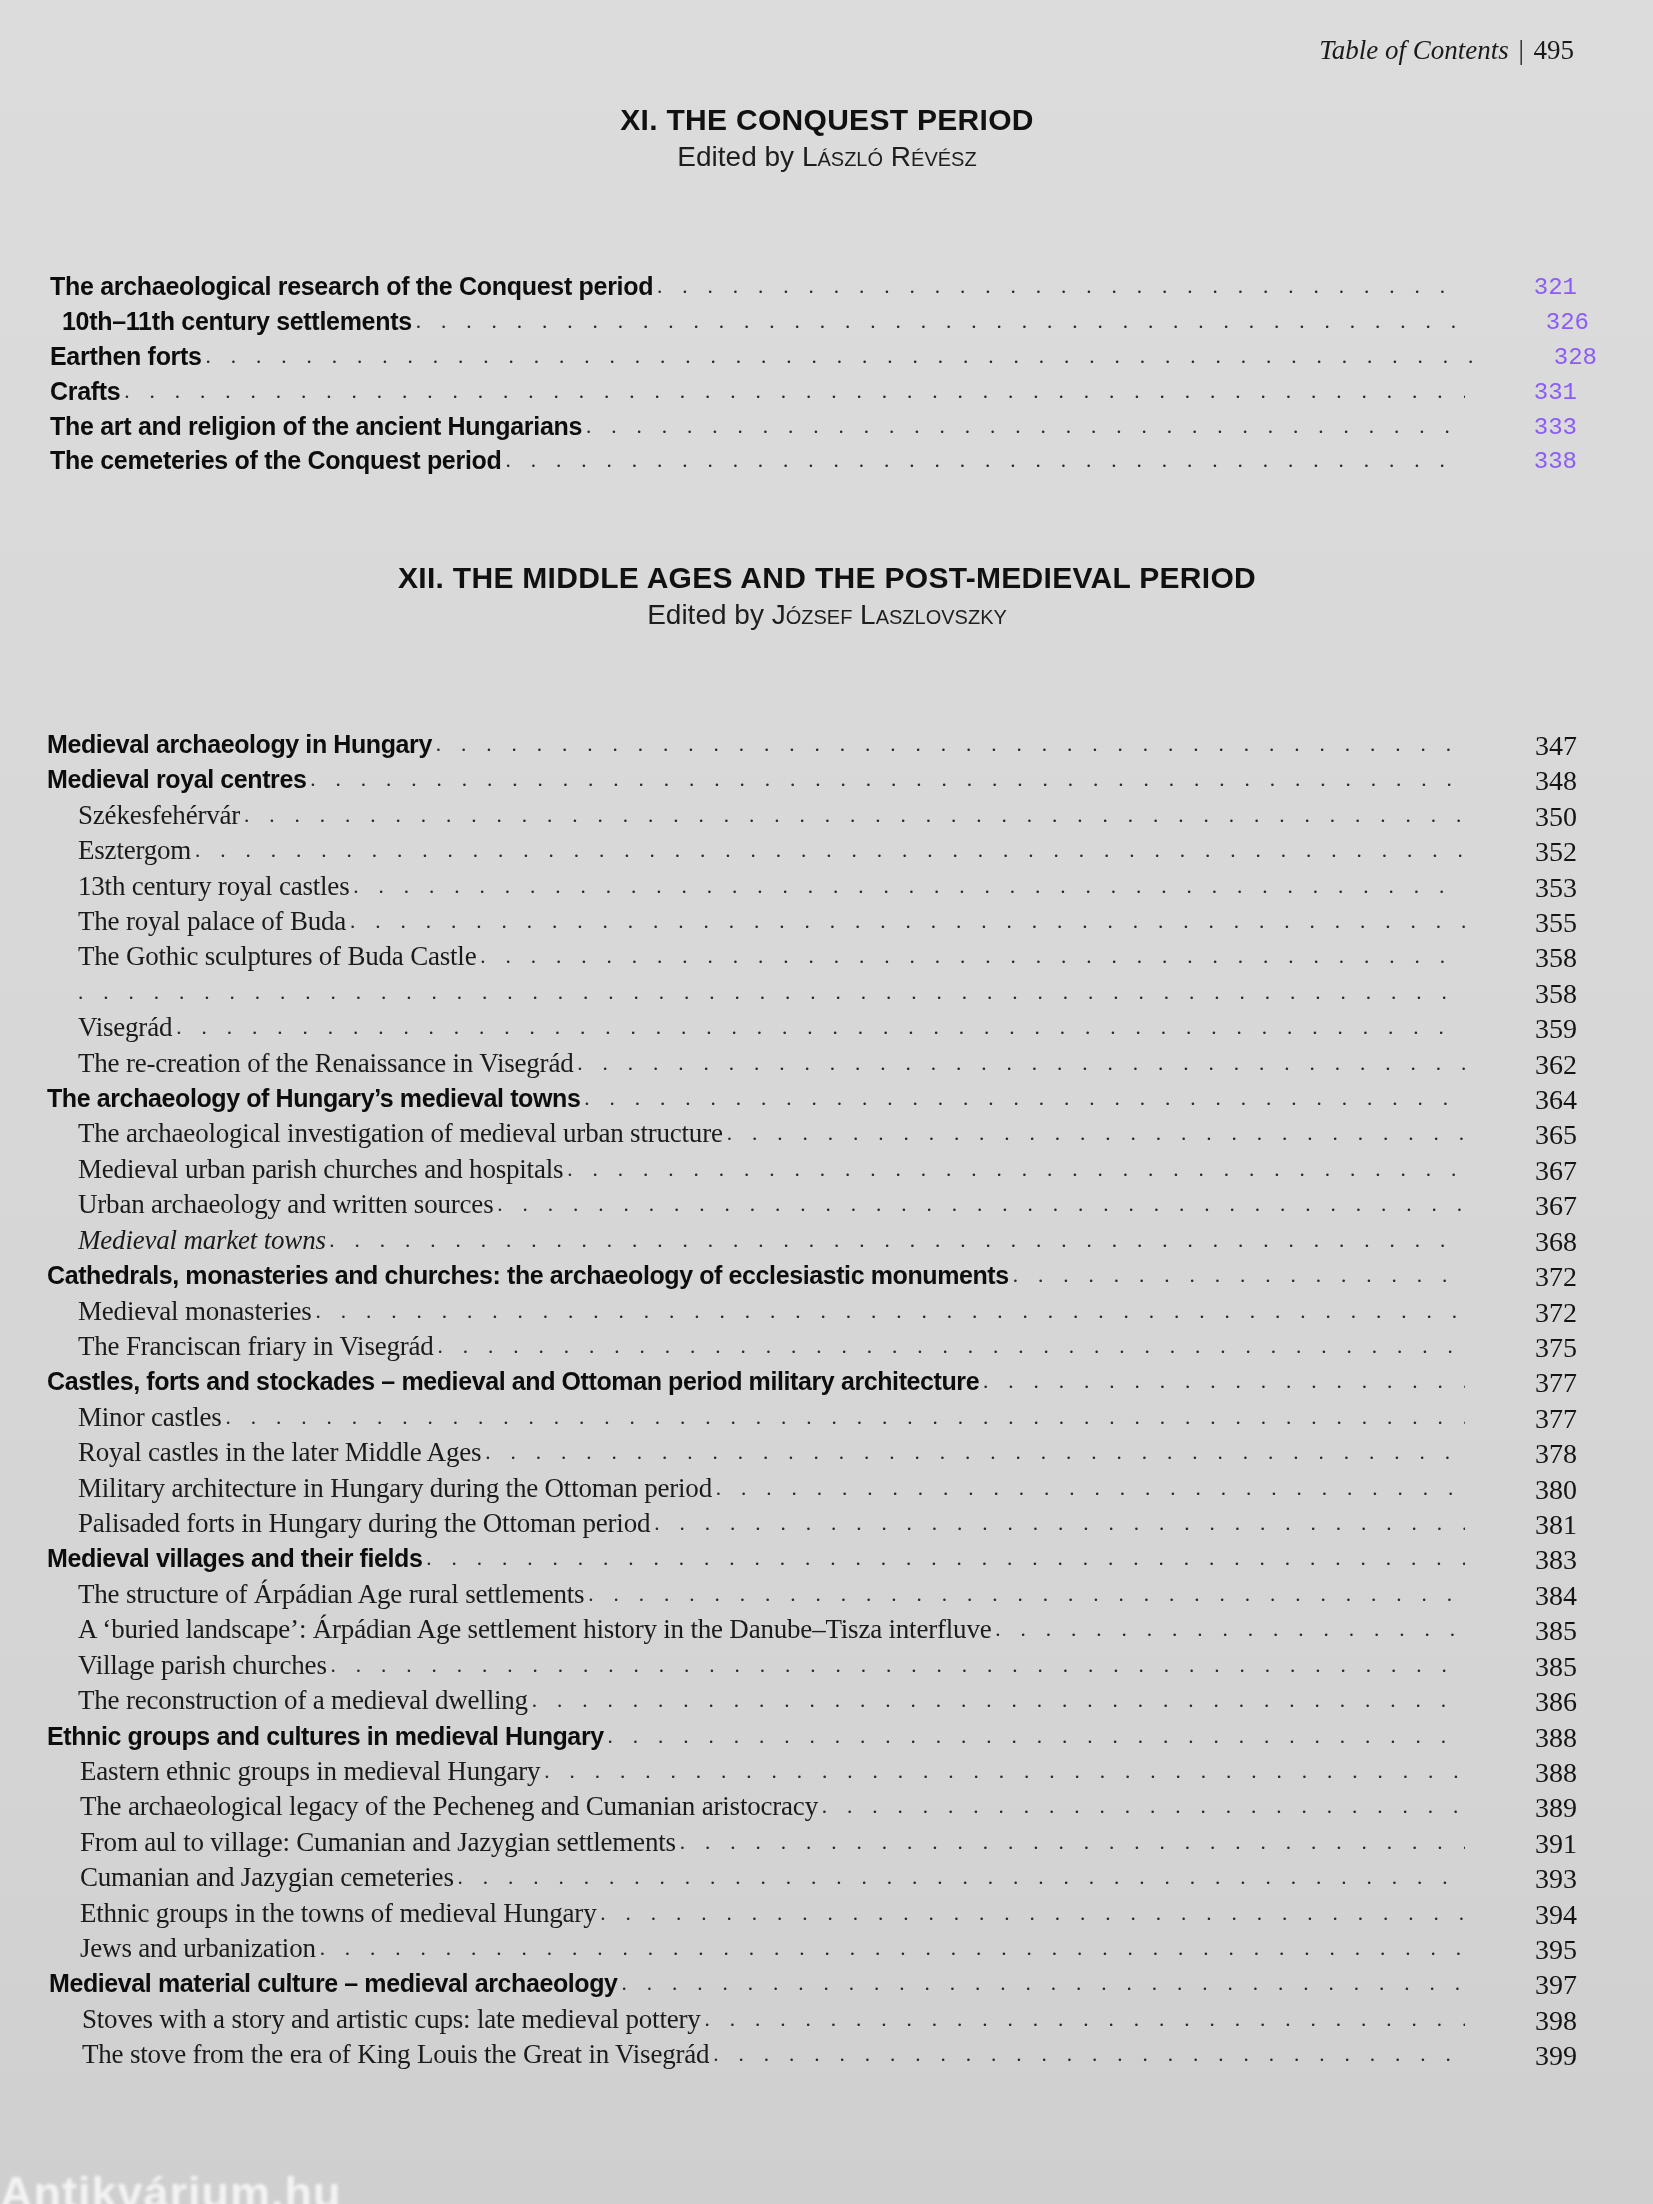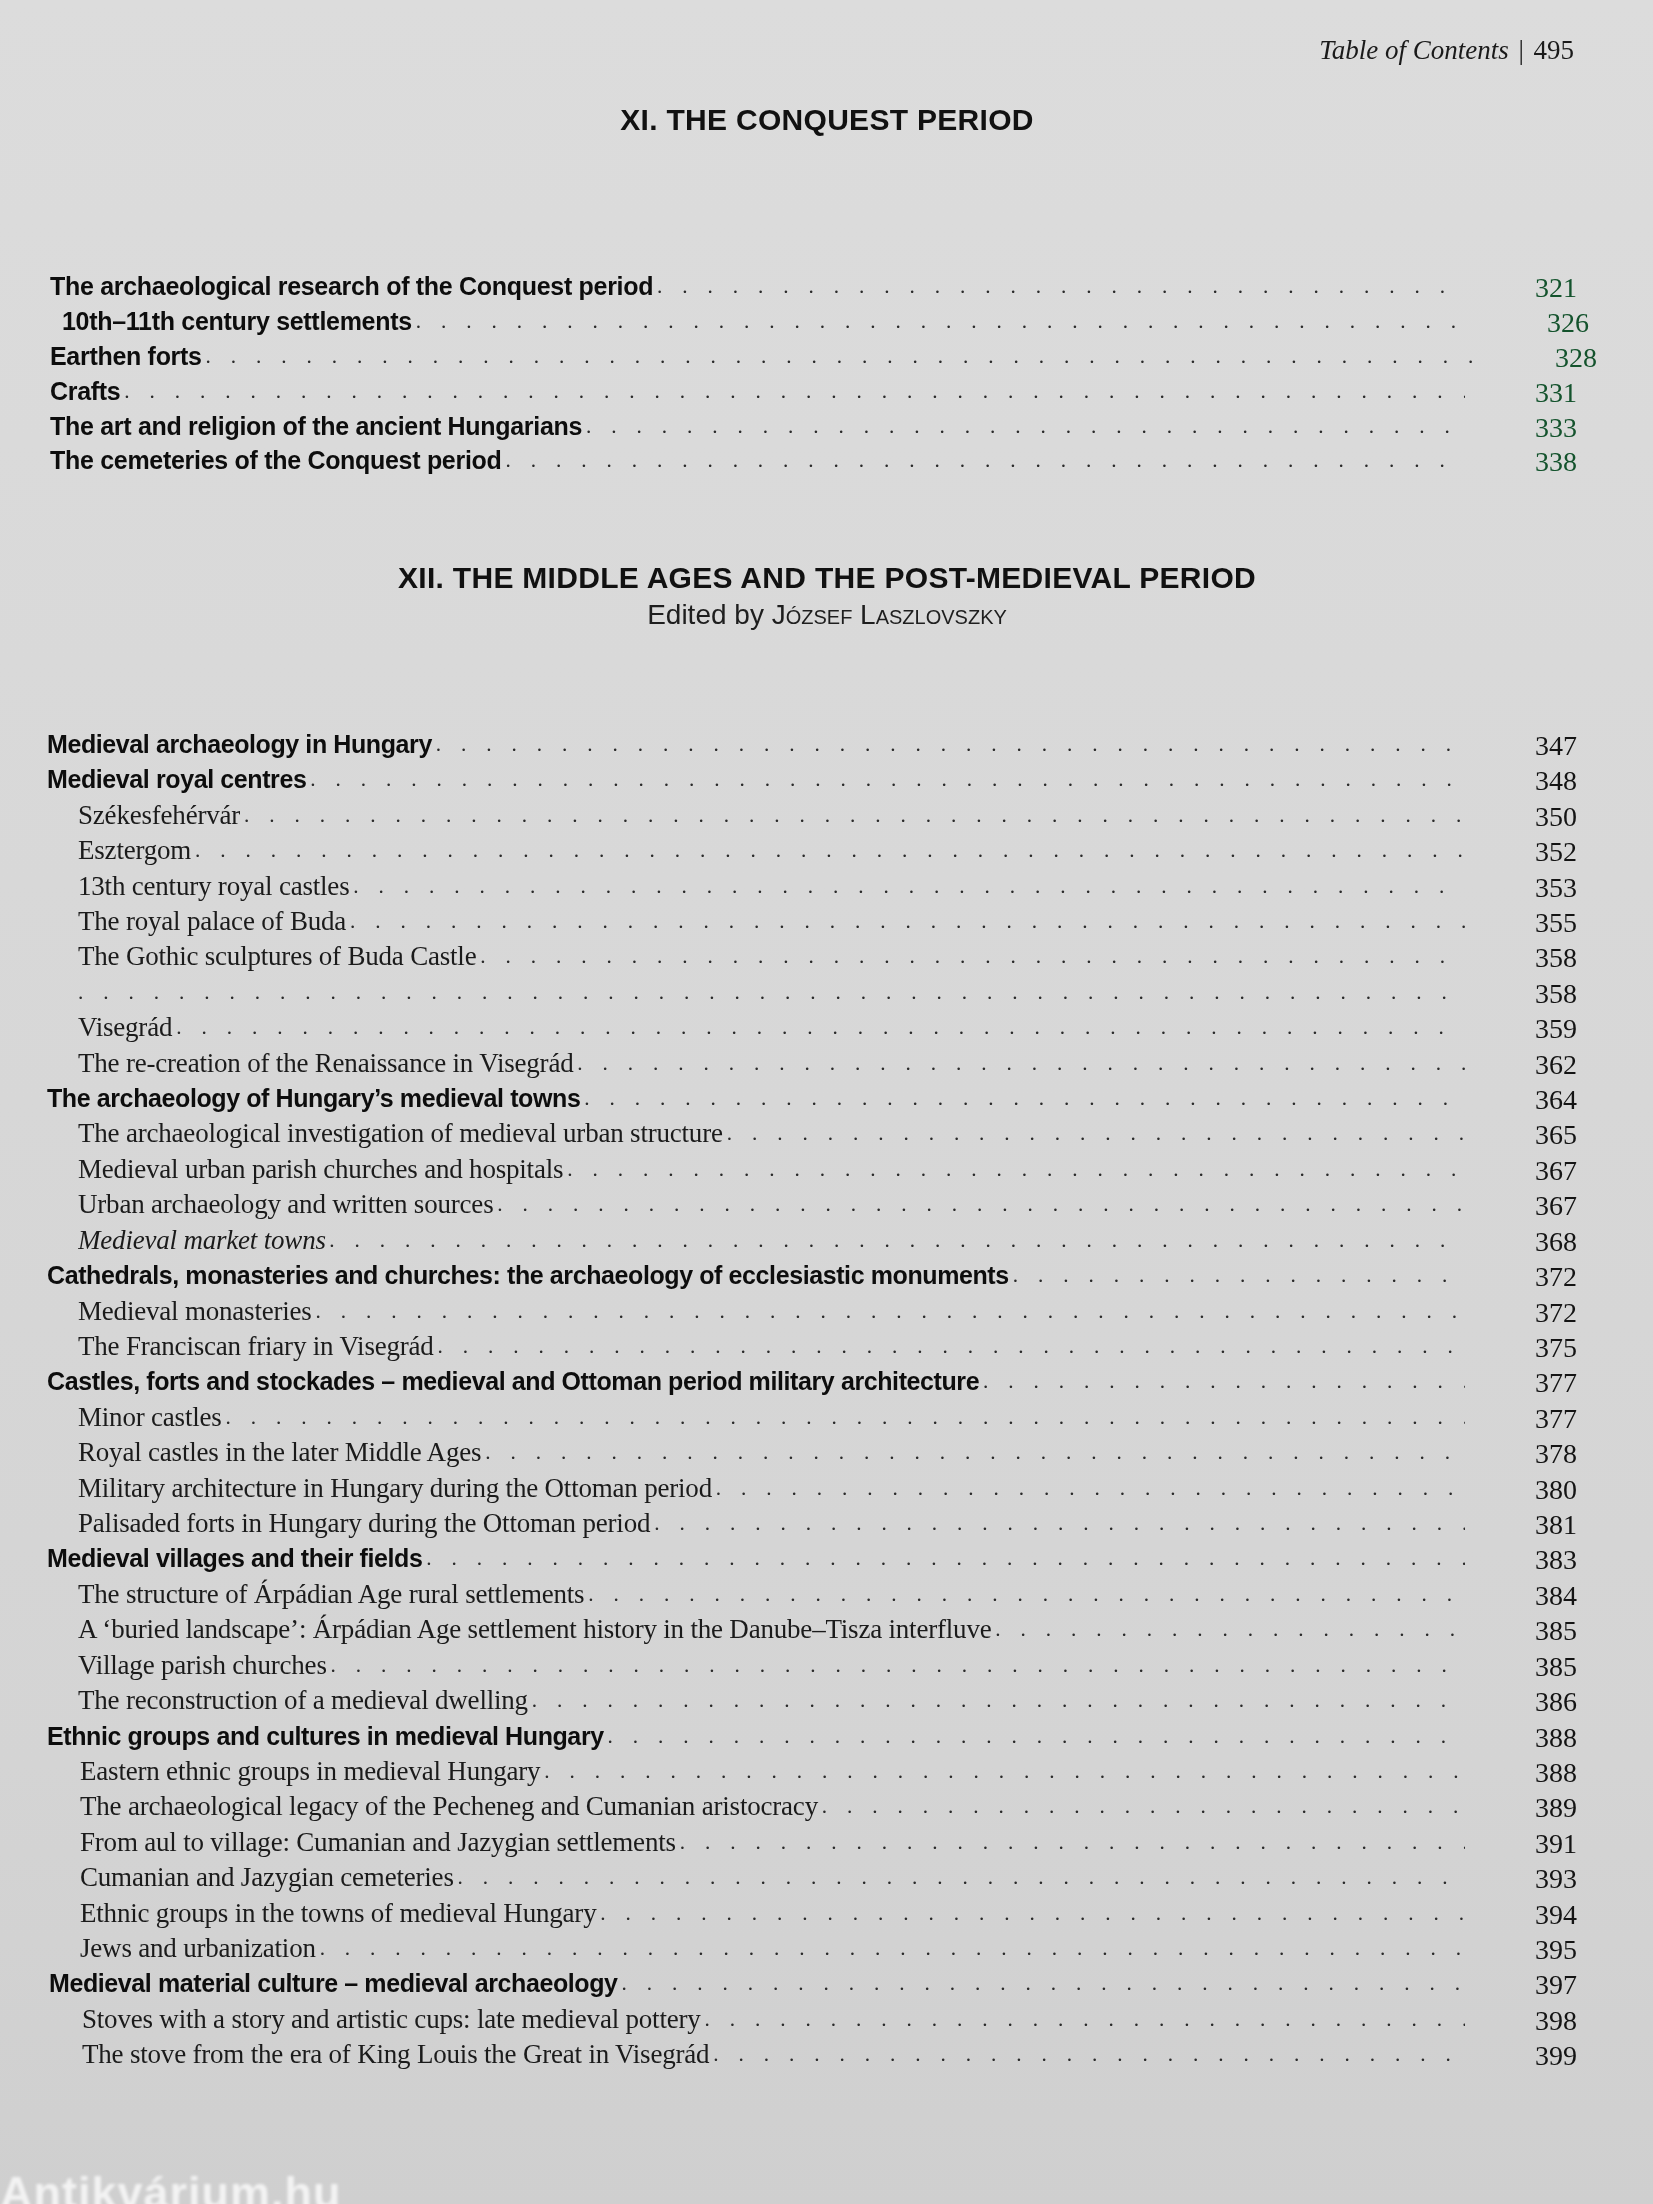--- a/index.html
+++ b/index.html
@@ -48,38 +48,41 @@
     }
     .row.sub .label {
       font-family: "Liberation Serif", serif; font-size: 27px; color: #1b1b1b;
       letter-spacing: -0.2px; line-height: 33px;
     }
     .row.main-xi .label {
       font-family: "Liberation Sans", sans-serif; font-weight: bold; font-size: 25px;
       letter-spacing: -0.3px; color: #0d0d0d; line-height: 33px;
     }
     .row.main-xi .page, .row.main .page.sans {
-      font-family: Liberation Serif, serif; font-size: 28px; color: #14532d;
+      font-family: Liberation Mono, monospace; font-size: 24px; color: #8b5cf6;
     }
     .row .page { font-family: "Liberation Serif", serif; font-size: 28px; color: #141414; }
     .watermark {
       position: absolute; left: 0; bottom: -13.6px;
       font-family: "Liberation Sans", sans-serif; font-weight: bold; font-size: 45px;
       color: rgba(255,255,255,0.75); filter: blur(1.5px); letter-spacing: 1px;
     }
   </style>
 </head>
 <body>
 
 <div class="running-head">
   <span class="title">Table of Contents</span><span class="sep">|</span><span class="num">495</span>
 </div>
 
 <div class="section-head" style="top:103px;">
   <div class="section-title">XI. THE CONQUEST PERIOD</div>
+  <div class="section-editor">
+    <span>Edited by </span><span class="sc">László Révész</span>
+  </div>
 </div>
 
 <div class="toc">
   <div class="row main-xi" style="top:268px;">
       <div class="label-wrap" style="left:50px;">
         <span class="label">The archaeological research of the Conquest period</span>
         <span class="leader">. . . . . . . . . . . . . . . . . . . . . . . . . . . . . . . . . . . . . . . . . . . . . . . . . . . . . . . . . . . . . . . . . . . . . . . . . . . . . . . . . . . . . . . . . . . . . . . .</span>
       </div>
       <span class="page">321</span>
     </div>

